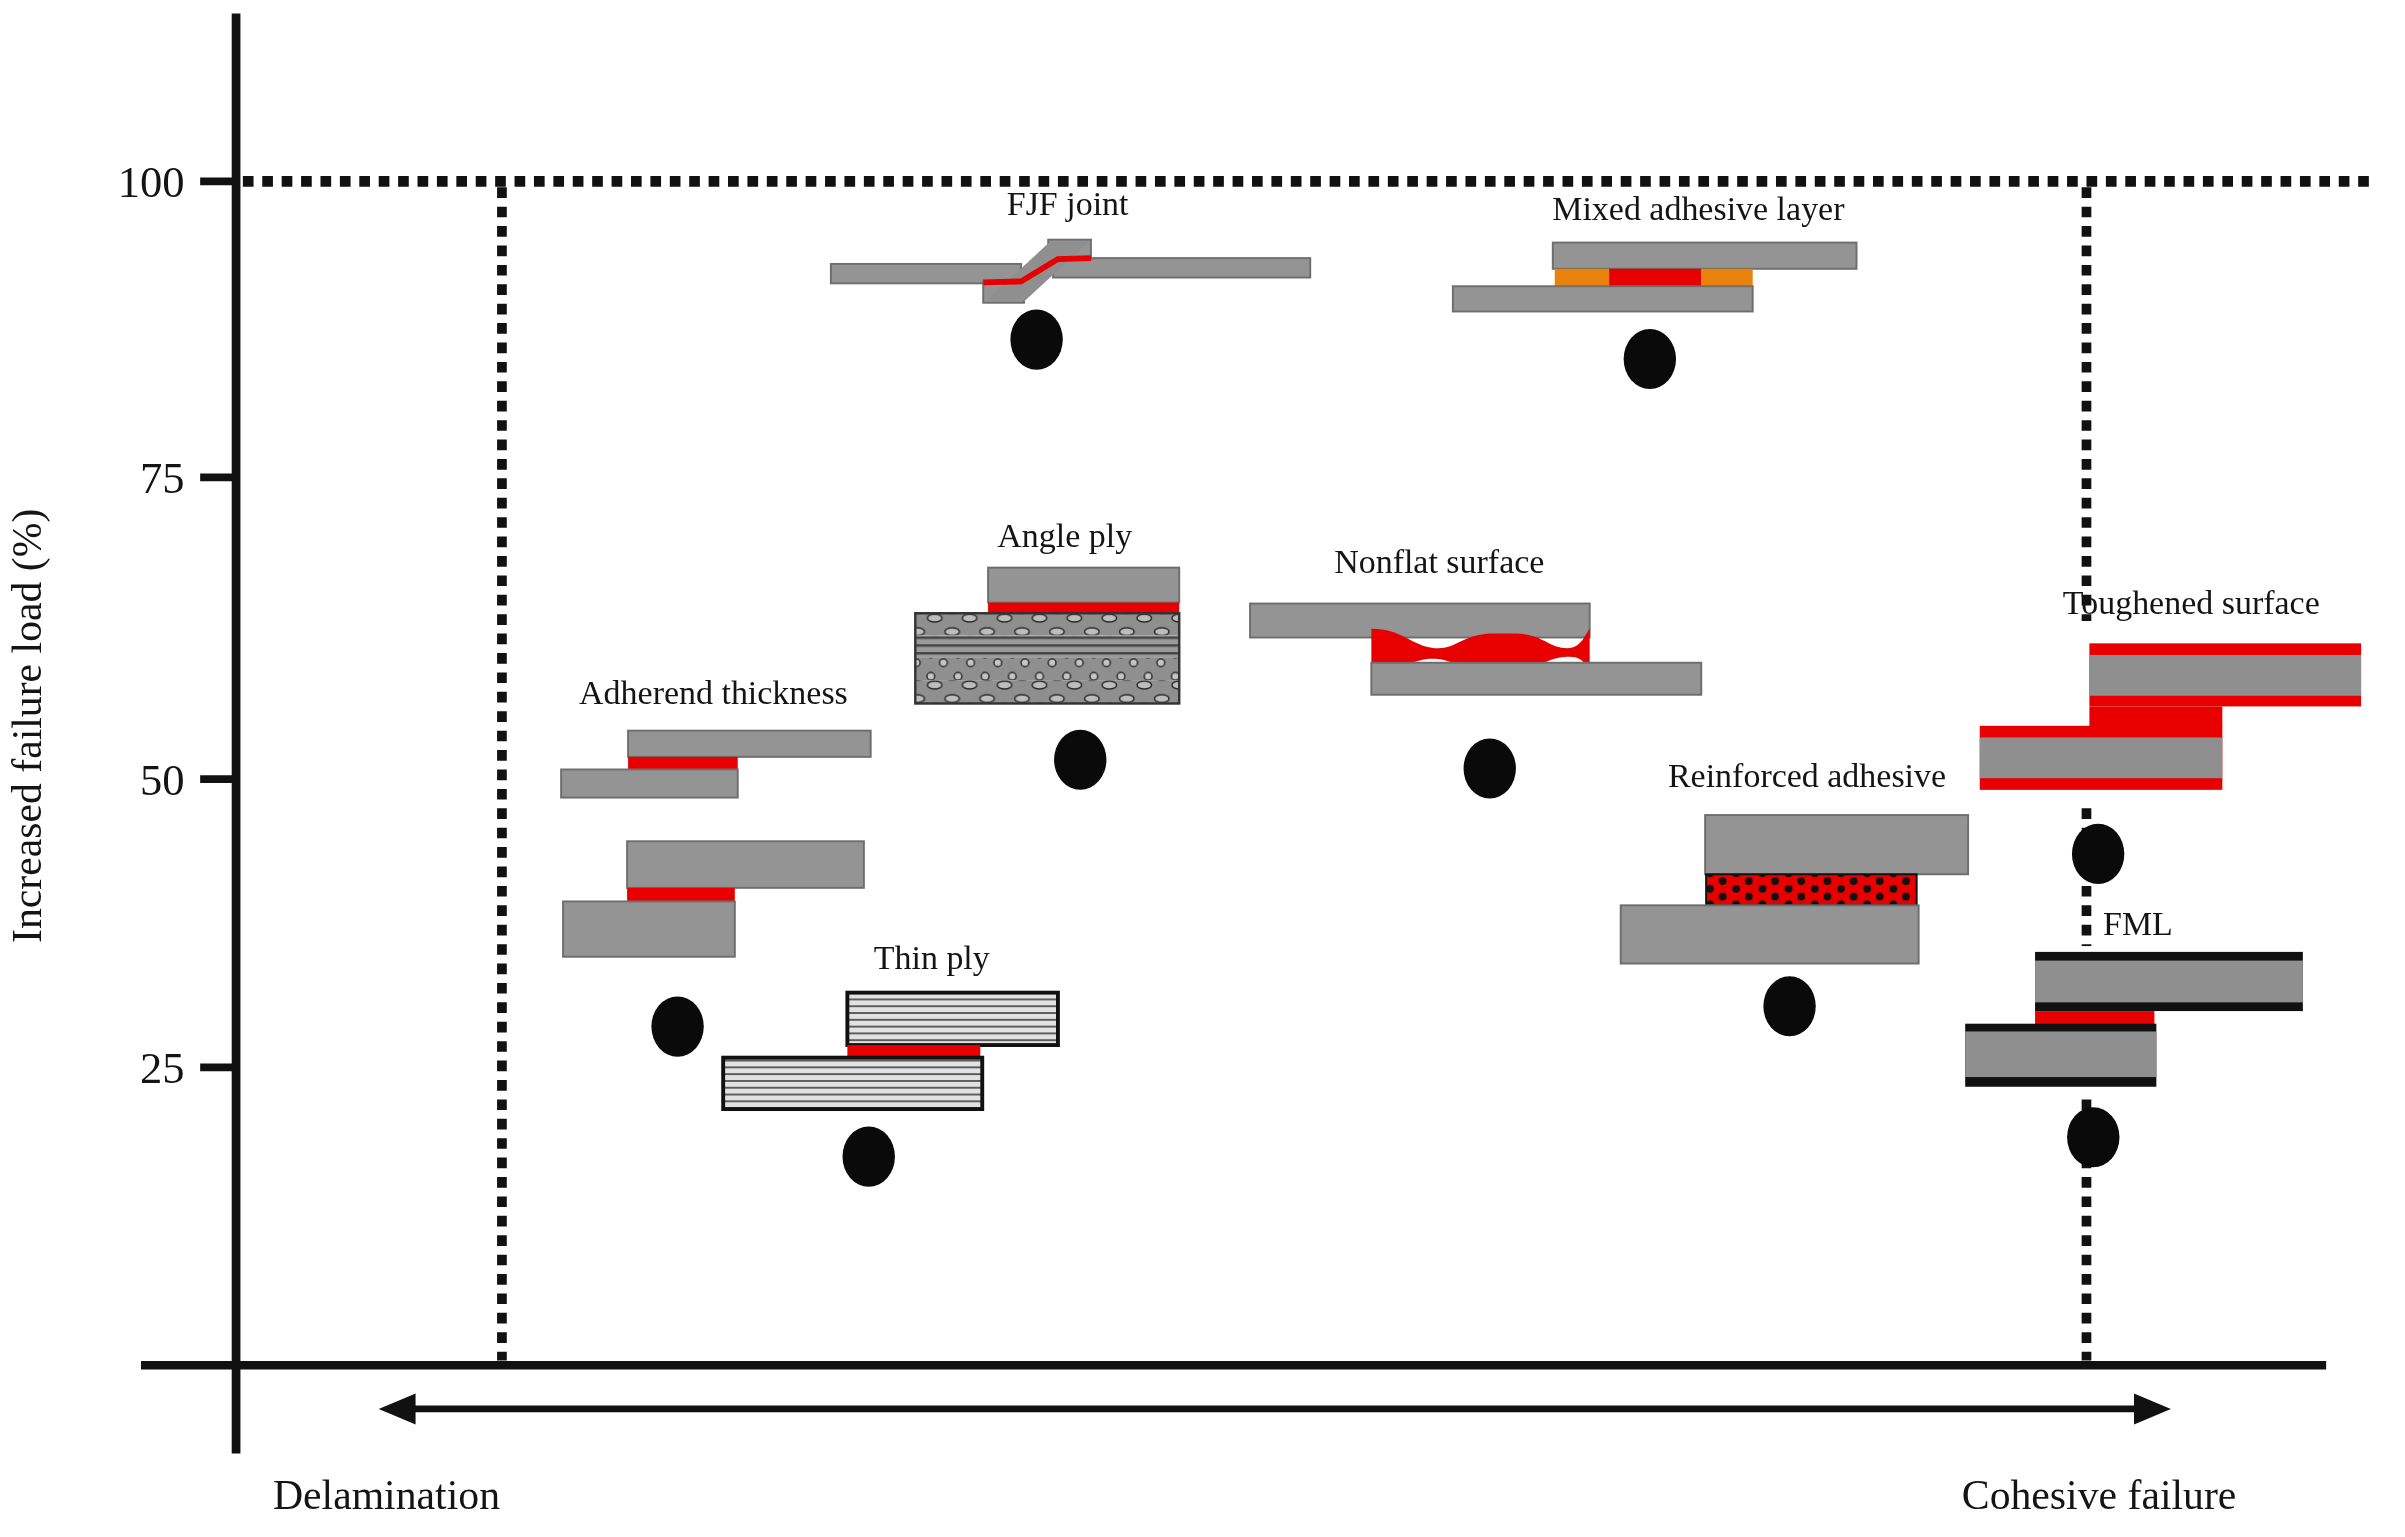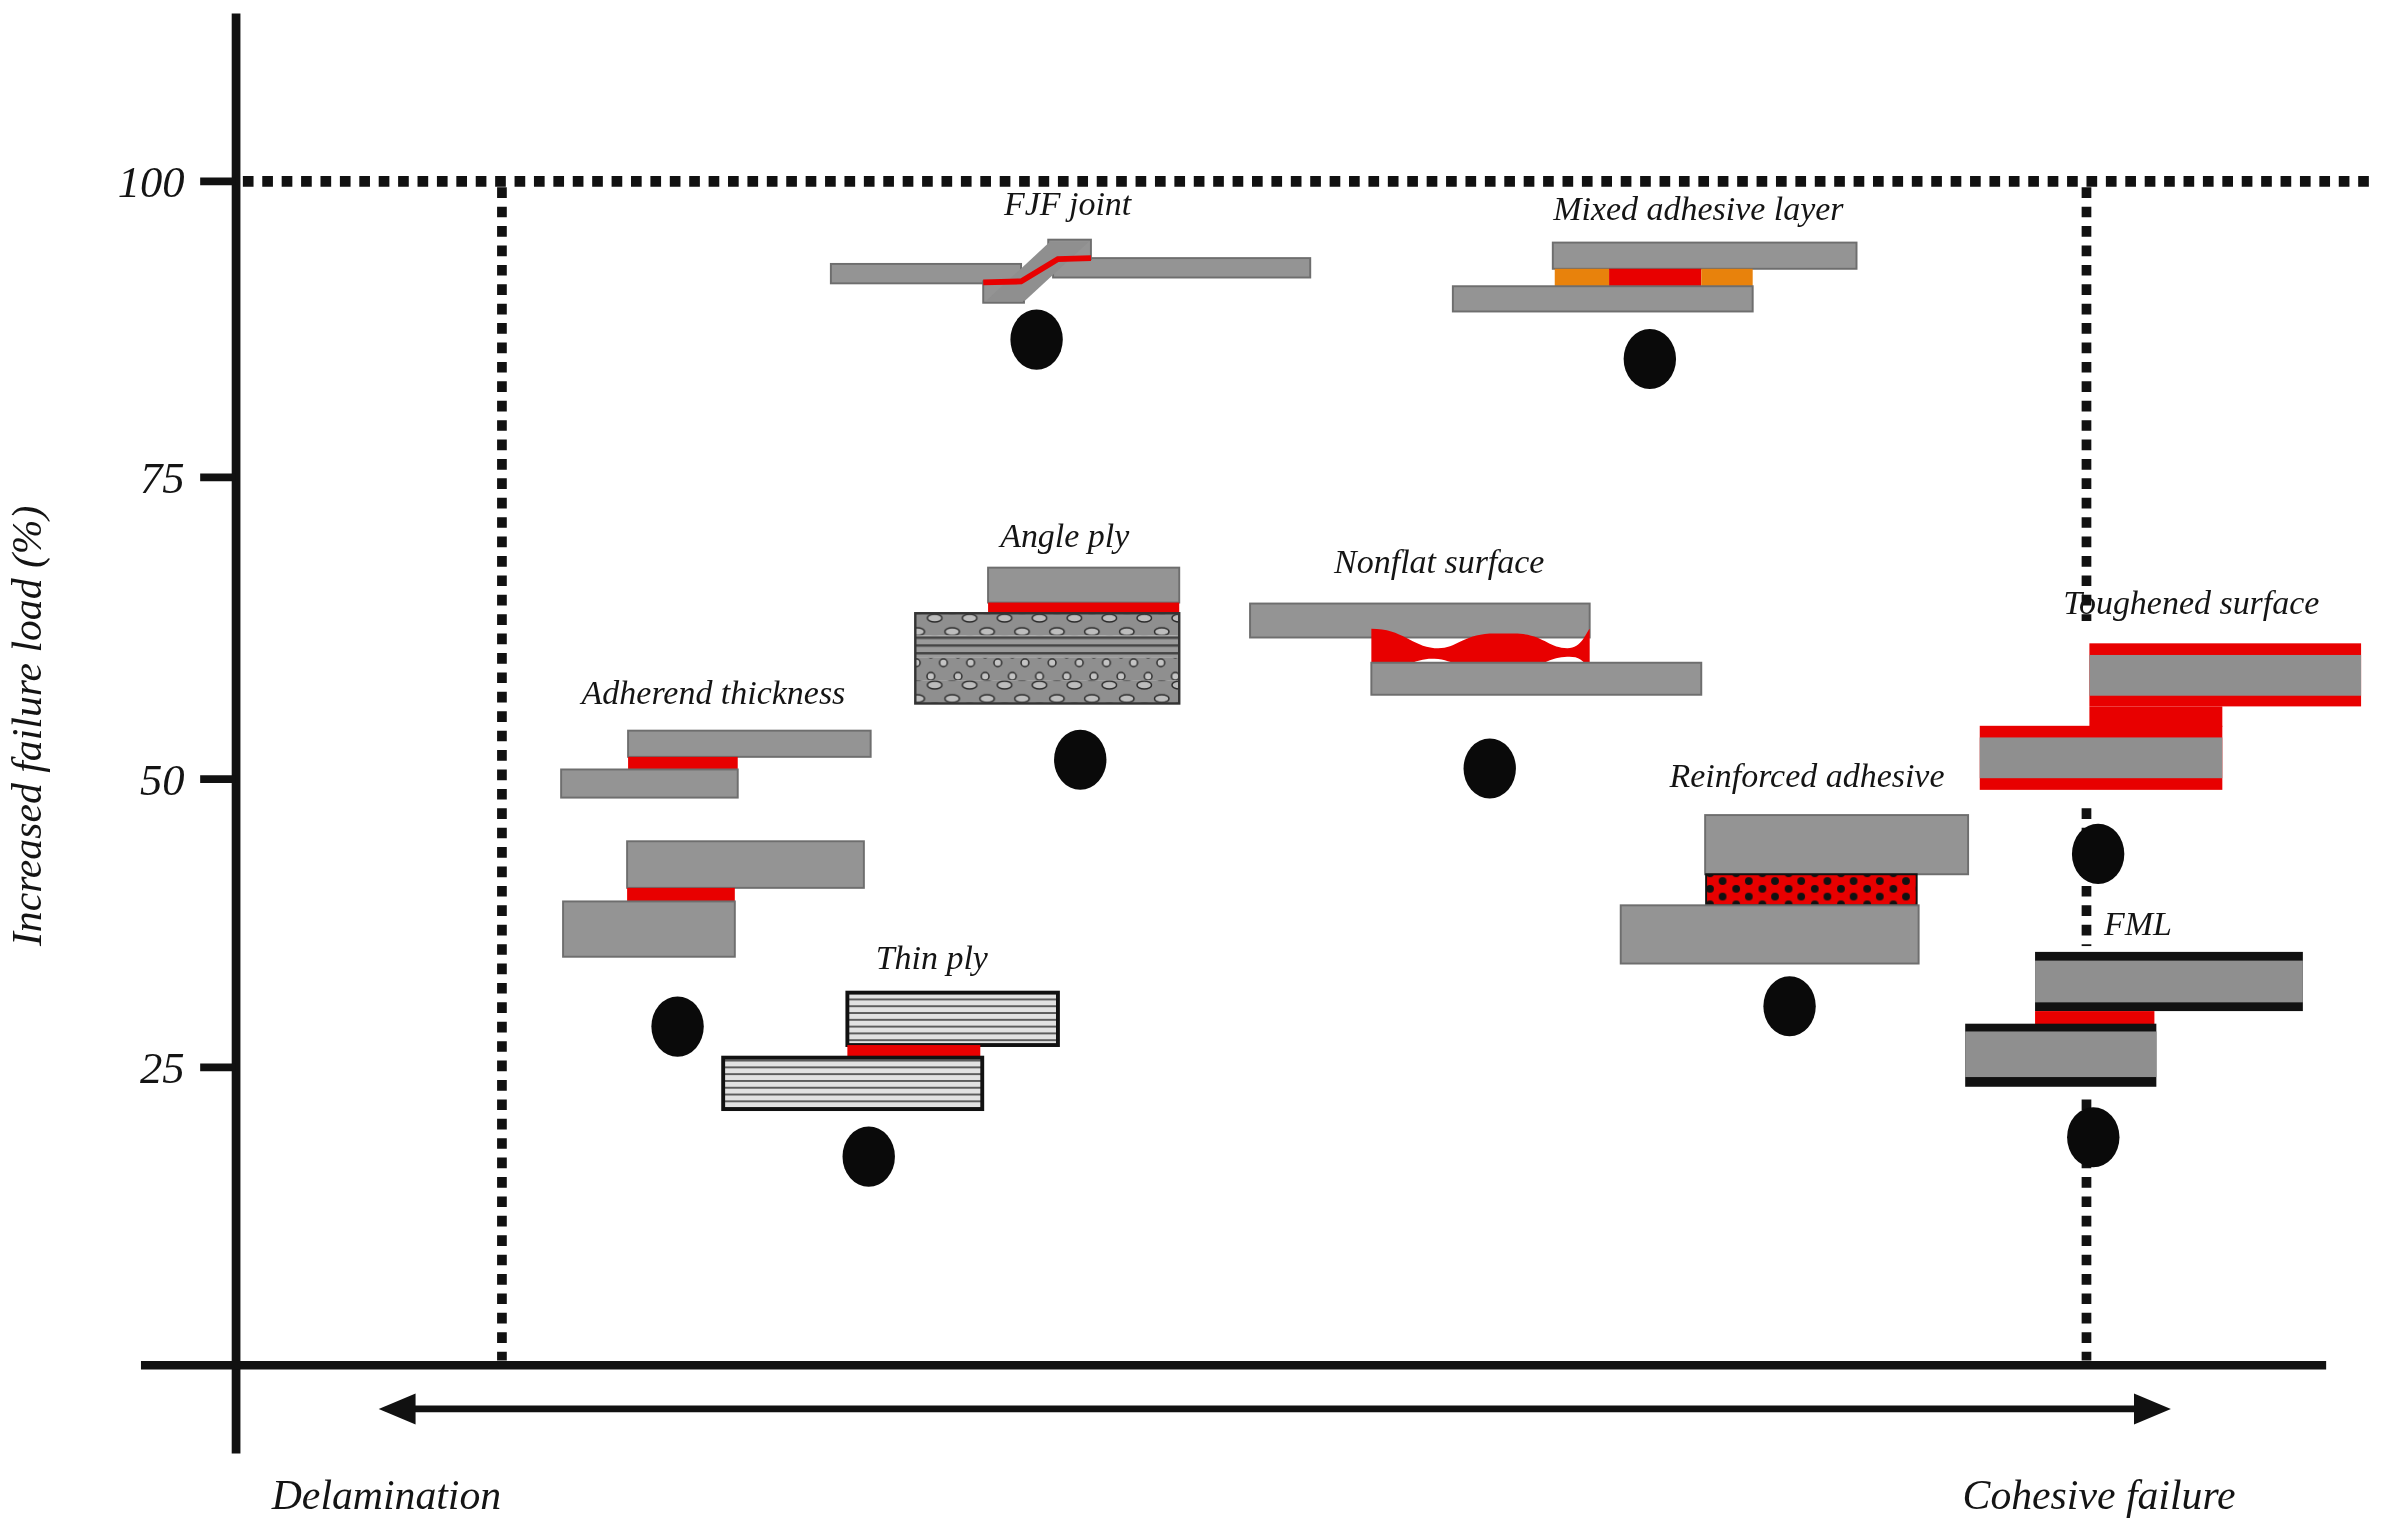--- a/index.html
+++ b/index.html
@@ -1,17 +1,17 @@
 <!DOCTYPE html>
 <html><head>
 <meta charset="utf-8">
 <style>
   html,body{margin:0;padding:0;background:#ffffff;}
   .canvas{position:relative;width:2406px;height:1537px;background:#ffffff;
-          font-family:"Liberation Serif","DejaVu Serif",serif;font-style:italic;}
+          font-family:"Liberation Serif","DejaVu Serif",serif;}
   svg{display:block;}
   text{fill:#141414;font-family:"Liberation Serif","DejaVu Serif",serif;}
   .tick-label{font-size:46px;text-anchor:end;}
   .annot{font-size:35px;text-anchor:middle;}
   .axis-bottom-label{font-size:43px;text-anchor:middle;}
   .ytitle{font-size:43px;text-anchor:middle;}
   .gray{fill:#949494;stroke:#6e6e6e;stroke-width:2;}
   .gray2{fill:#8f8f8f;}
   .red{fill:#e80000;}
   .orange{fill:#e8820c;}

